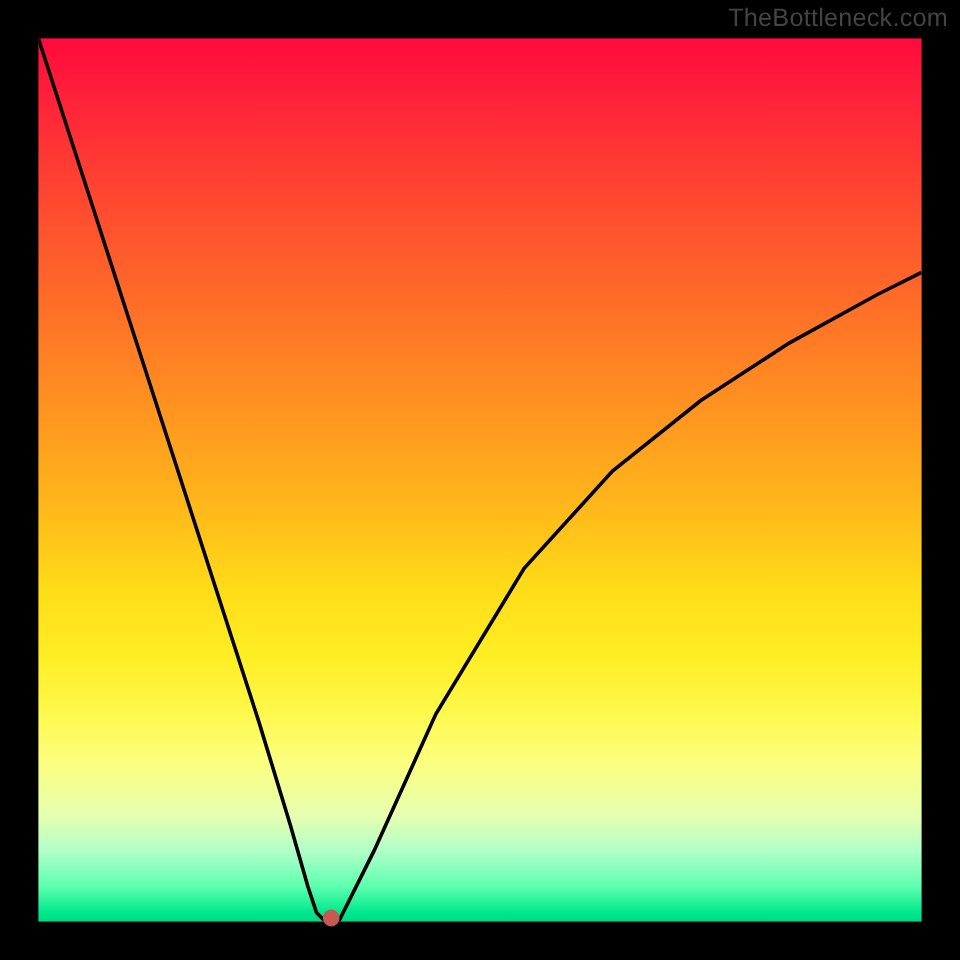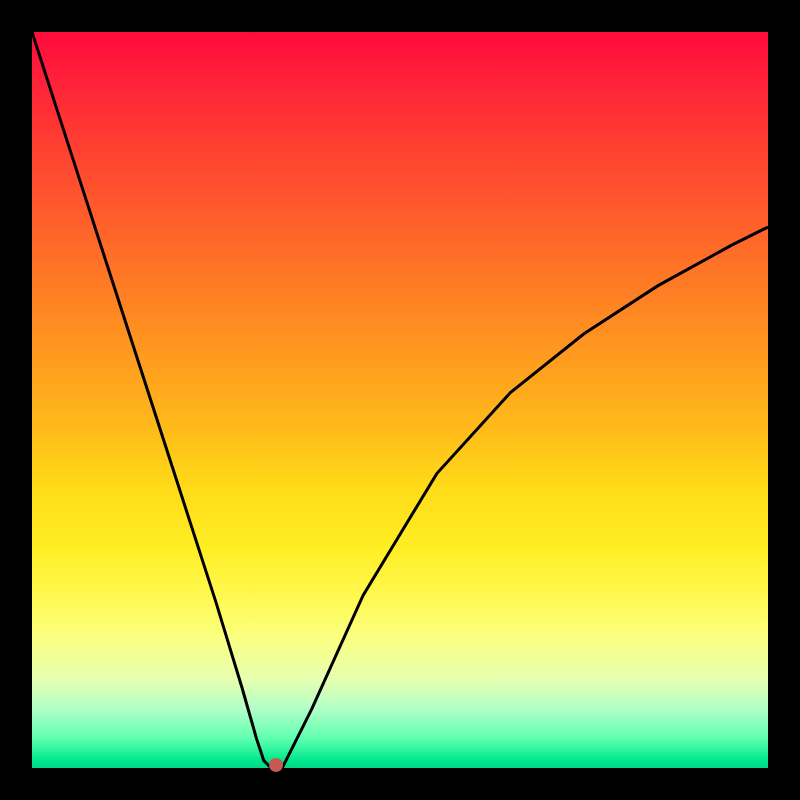--- a/index.html
+++ b/index.html
@@ -67,20 +67,21 @@
     border-radius: 50%;
     background: #c65a52;
     transform: translate(-50%, -50%);
   }
 </style>
 </head>
 <body>
 
 <div class="frame">
 
+  <div class="watermark">TheBottleneck.com</div>
 
   <div class="plot-area">
 
     <svg class="curve" viewBox="0 0 736 736" preserveAspectRatio="none">
       <path fill="none" stroke="#000" stroke-width="3" d="M 0 0
                L 36.8 114.1
                L 73.6 228.2
                L 110.4 342.2
                L 147.2 456.3
                L 184.0 570.4

